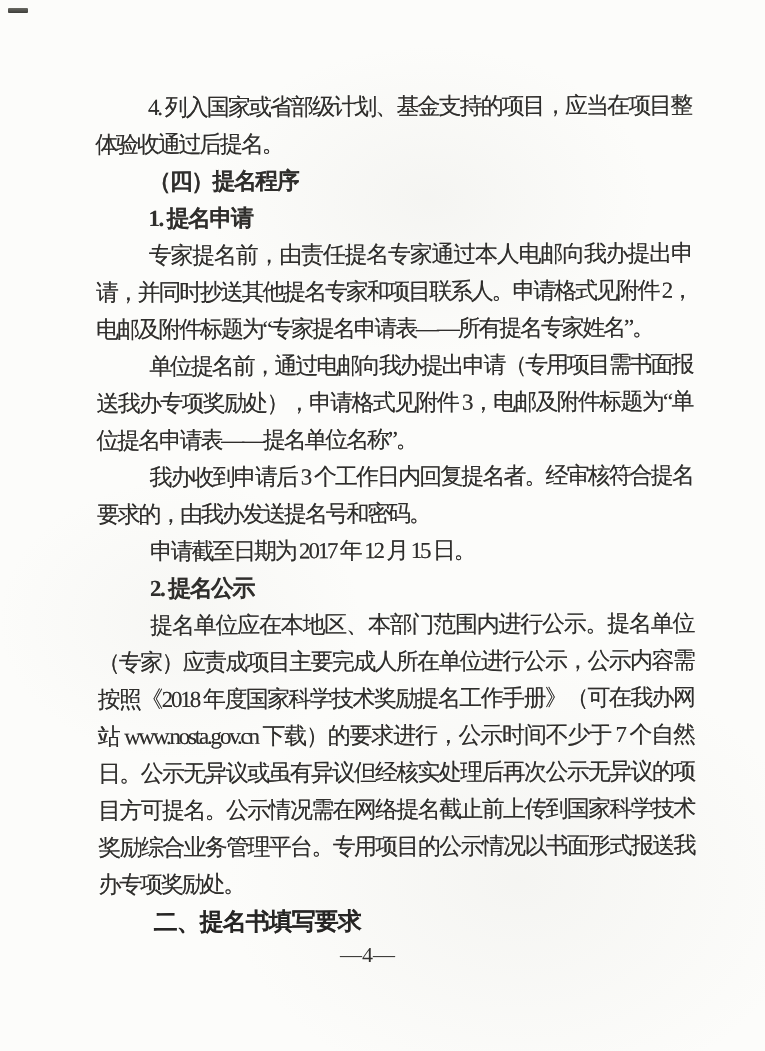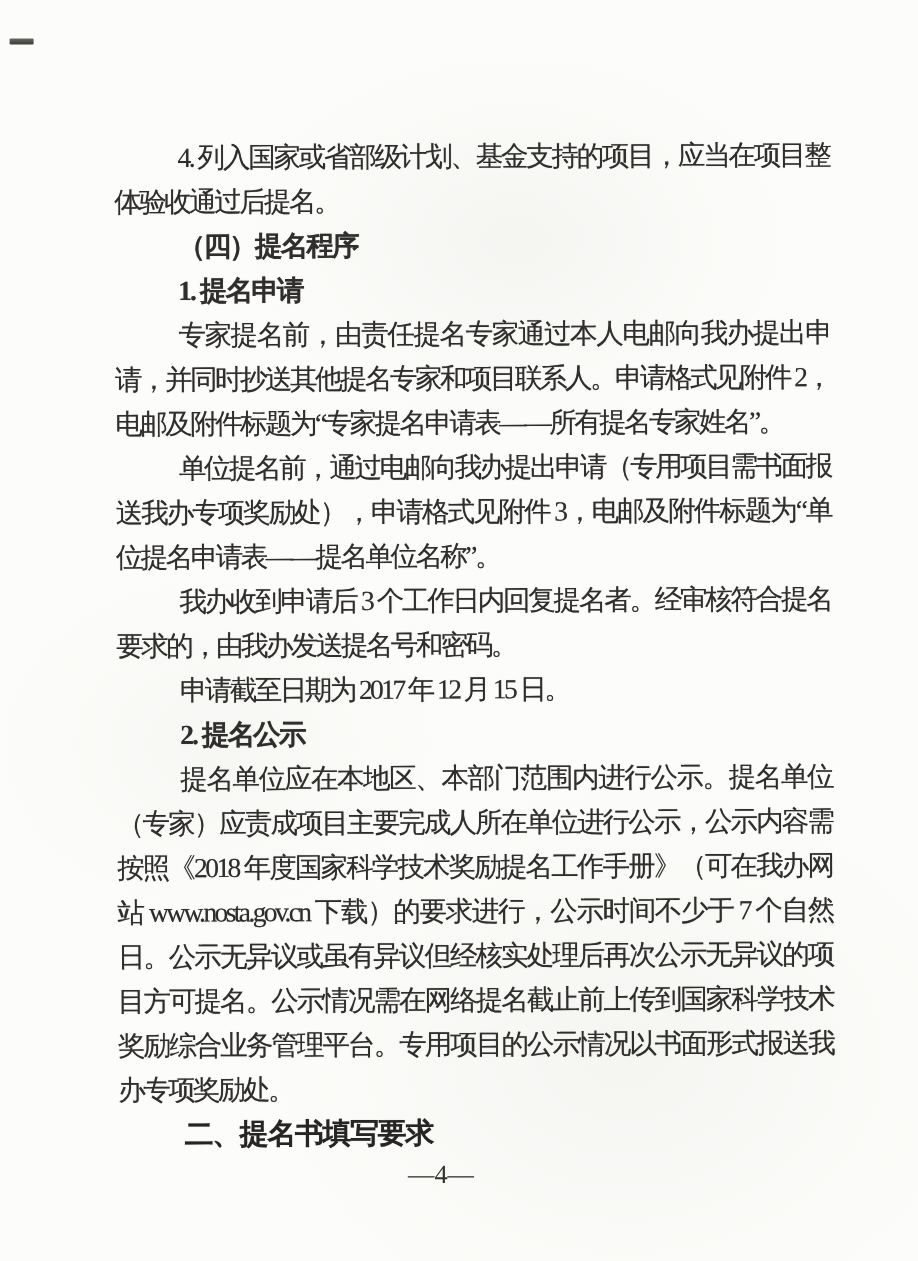--- a/index.html
+++ b/index.html
@@ -16,21 +16,20 @@
     background:
       radial-gradient(ellipse 320px 220px at 430px 200px, rgba(212,212,206,0.18), transparent 70%),
       radial-gradient(ellipse 420px 320px at 520px 880px, rgba(216,216,210,0.20), transparent 70%),
       radial-gradient(ellipse 260px 200px at 180px 620px, rgba(214,214,208,0.14), transparent 70%),
       #fcfcfa;
   }
 
   .sheet {
     position: absolute;
     inset: 0;
-    margin-top: 24px;
   }
 
   
   .corner-mark {
     position: absolute;
     left: 8px;
     top: 8px;
     width: 20px;
     height: 5px;
     background: linear-gradient(#6a6a64, #3c3c38);

